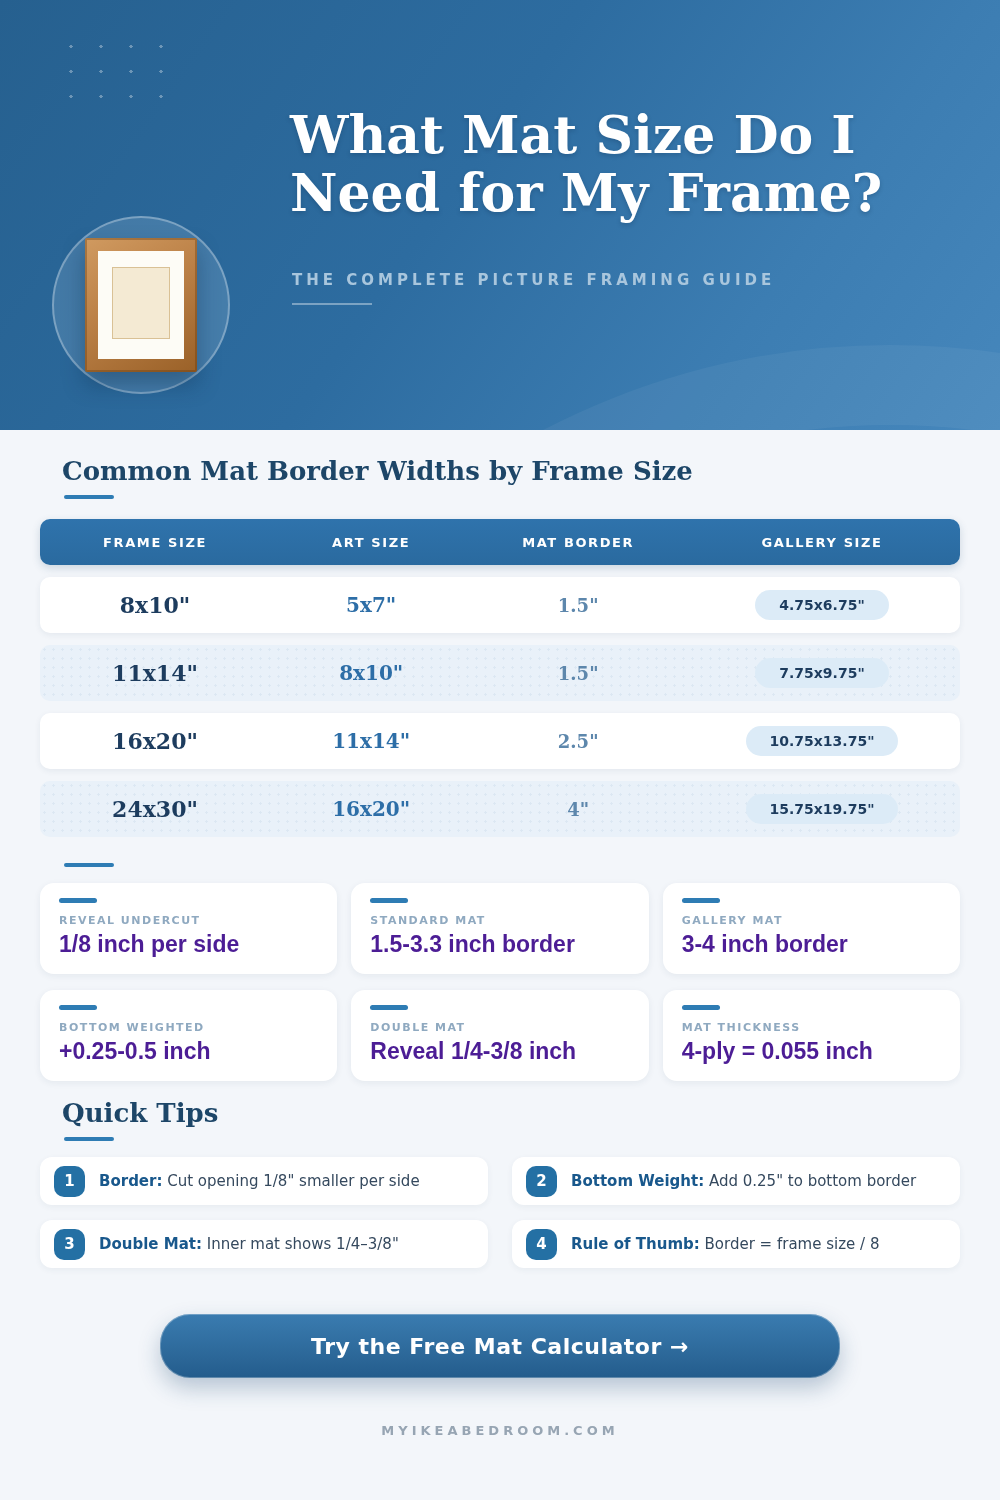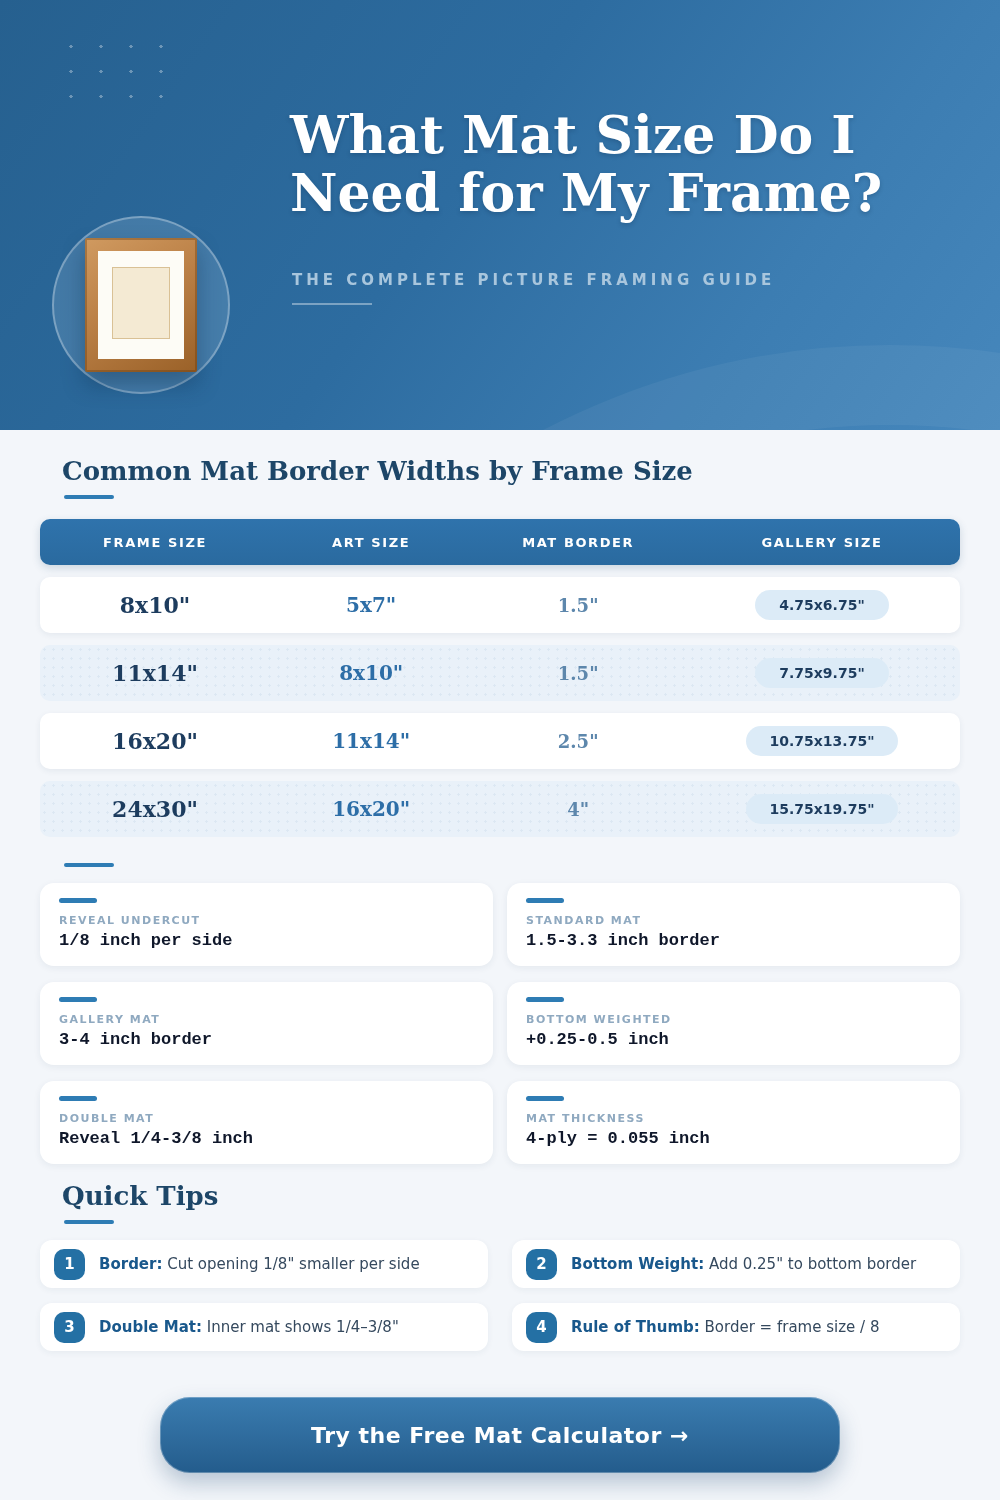--- a/index.html
+++ b/index.html
@@ -139,44 +139,44 @@
     border-radius: 999px;
     padding: 7px 24px;
     font-size: 14px; font-weight: bold; color: #1d3c5e;
   }
 
   
   .facts-title-block { margin-top: 26px; }
   .facts-grid {
     margin-top: 16px;
     display: grid;
-    grid-template-columns: repeat(2, 1fr);
+    grid-template-columns: repeat(3, 1fr);
     gap: 16px 14px;
   }
   .fact-card {
     background: #ffffff;
     border-radius: 14px;
     padding: 15px 19px 16px 19px;
     box-shadow: 0 2px 7px rgba(29,61,92,0.07);
   }
   .fact-dash {
     width: 38px; height: 5px; border-radius: 3px;
     background: #2e7cb4;
   }
   .fact-label {
     margin-top: 11px;
     font-size: 11px; font-weight: bold;
     letter-spacing: 1.5px;
     color: #8fa9c0;
   }
   .fact-value {
     margin-top: 4px;
-    font-family: Liberation Mono, monospace;
-    font-weight: bold; font-size: 17px;
-    color: #0f172a;
+    font-family: Liberation Sans, sans-serif;
+    font-weight: bold; font-size: 23px;
+    color: #4c1d95;
     white-space: nowrap;
   }
 
   
   .tips-title-block { margin-top: 17px; }
   .tips-grid {
     margin-top: 16px;
     display: grid;
     grid-template-columns: repeat(2, 1fr);
     gap: 15px 24px;
@@ -198,21 +198,21 @@
     font-size: 15px; font-weight: bold;
     display: flex; align-items: center; justify-content: center;
   }
   .tip-text { font-size: 15px; color: #35495e; white-space: nowrap; }
   .tip-text b { color: #19588c; }
 
   
   .cta-button {
     display: block;
     margin: 46px auto 0 auto;
-    width: 680px; height: 76px;
+    width: 680px; height: 64px;
     border: none; cursor: pointer;
     border-radius: 30px;
     background: linear-gradient(180deg, #3a7cb0 0%, #2b6697 70%, #235c8c 100%);
     box-shadow: 0 10px 22px rgba(26,70,110,0.28), inset 0 0 0 1px rgba(255,255,255,0.28);
     color: #ffffff;
     font-family: "DejaVu Sans", "Liberation Sans", sans-serif;
     font-size: 22px; font-weight: bold;
     letter-spacing: 0.5px;
   }
   .footer-brand {

